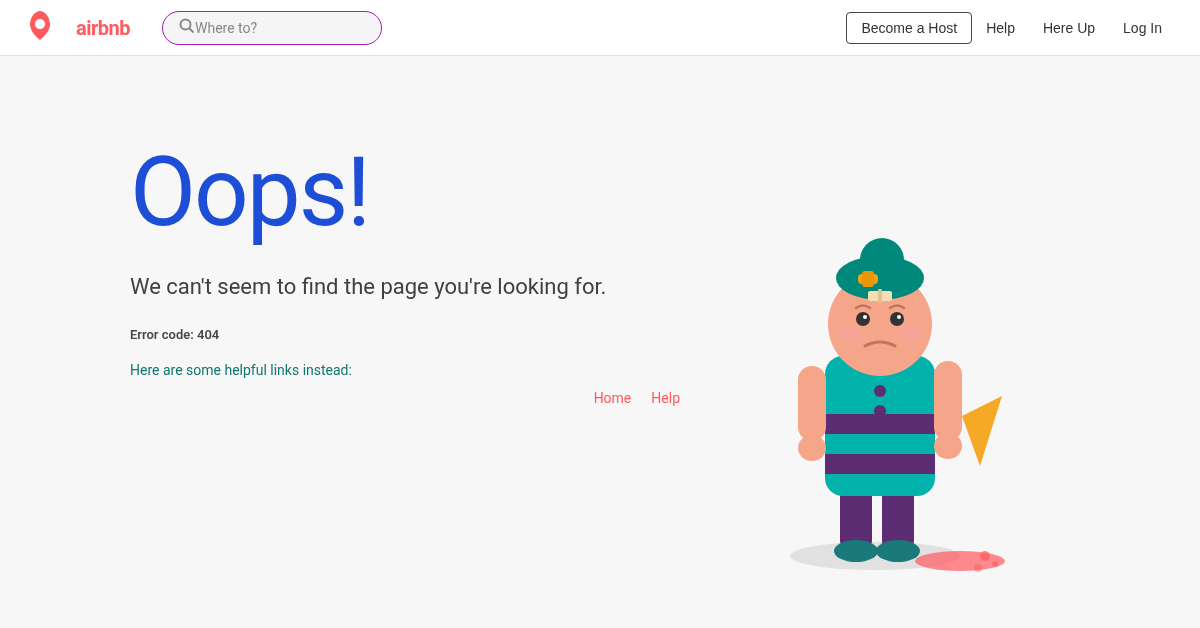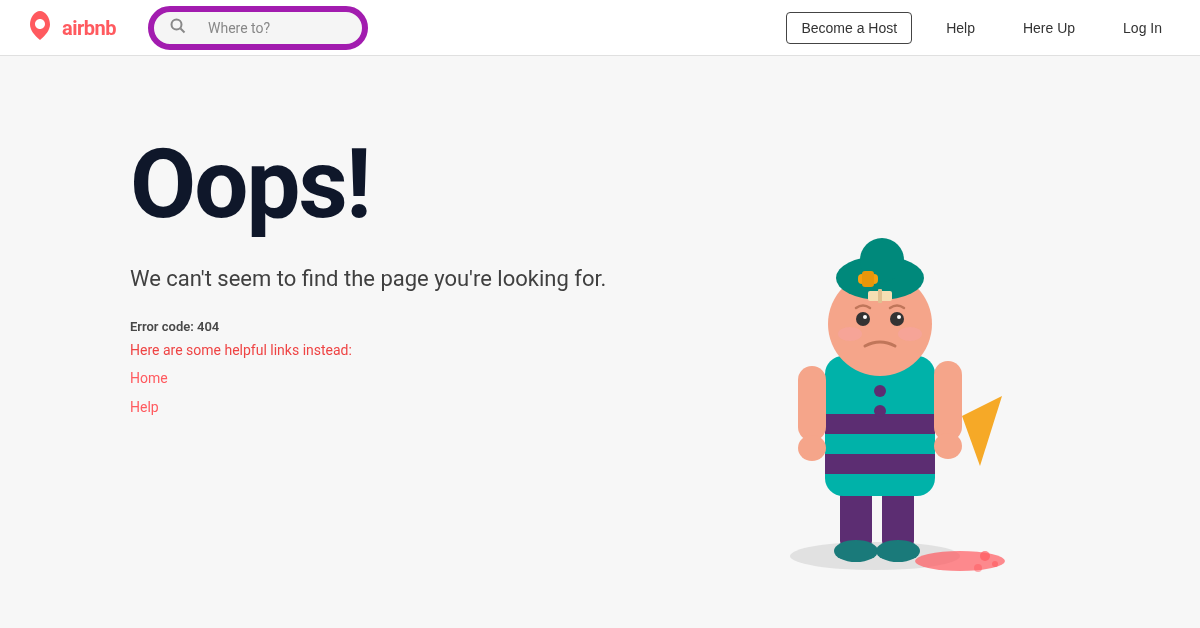--- a/index.html
+++ b/index.html
@@ -12,49 +12,49 @@
       height: 56px;
       display: flex;
       align-items: center;
       padding: 0 24px;
       position: relative;
       z-index: 10;
     }
     .logo-area {
       display: flex;
       align-items: center;
-      gap: 6px;
+      gap: 20px;
       cursor: pointer;
     }
     .logo-icon svg { width: 32px; height: 32px; }
     .logo-text {
       font-size: 20px;
       font-weight: 700;
       color: #FF5A5F;
       letter-spacing: -0.5px;
     }
     .search-bar {
       display: flex;
       align-items: center;
-      gap: 22px;
+      gap: 0;
       margin-left: 32px;
       background: #f5f5f5;
-      border: 6px solid #a21caf;
+      border: 1px solid #a21caf;
       border-radius: 24px;
       padding: 6px 16px;
       cursor: text;
       min-width: 220px;
     }
     .search-bar .search-icon svg { width: 16px; height: 16px; color: #888; }
     .search-bar-text { color: #888; font-size: 14px; }
     .header-right {
       margin-left: auto;
       display: flex;
       align-items: center;
-      gap: 20px;
+      gap: 0;
     }
     .btn-become-host {
       border: 1px solid #444;
       background: #fff;
       border-radius: 4px;
       padding: 7px 14px;
       font-size: 14px;
       cursor: pointer;
       font-weight: 500;
       color: #333;
@@ -77,48 +77,49 @@
       padding: 80px 120px 60px 130px;
       min-height: 572px;
       background: #f7f7f7;
     }
     .content-left {
       flex: 1;
       max-width: 560px;
     }
     .oops-title {
       font-size: 96px;
-      font-weight: 700;
-      color: #0f172a;
+      font-weight: 400;
+      color: #1d4ed8;
       letter-spacing: -2px;
       line-height: 1;
       margin-bottom: 32px;
+      margin-top: 8px;
     }
     .not-found-text {
       font-size: 22px;
       color: #404040;
       line-height: 1.4;
       margin-bottom: 24px;
       font-weight: 400;
     }
     .error-code {
       font-size: 13px;
       color: #484848;
       font-weight: 600;
+      margin-bottom: 20px;
+    }
+    .helpful-links-label {
+      font-size: 14px;
+      color: #0f766e;
       margin-bottom: 8px;
     }
-    .helpful-links-label {
-      font-size: 14px;
-      color: #ef4444;
-      margin-bottom: 8px;
-    }
     .helpful-links {
       display: flex;
-      flex-direction: column;
-      gap: 4px;
+      flex-direction: row;
+      gap: 20px;
       justify-content: flex-end;
     }
     .helpful-links a {
       color: #FF5A5F;
       text-decoration: none;
       font-size: 14px;
       line-height: 1.8;
       cursor: pointer;
     }
 

